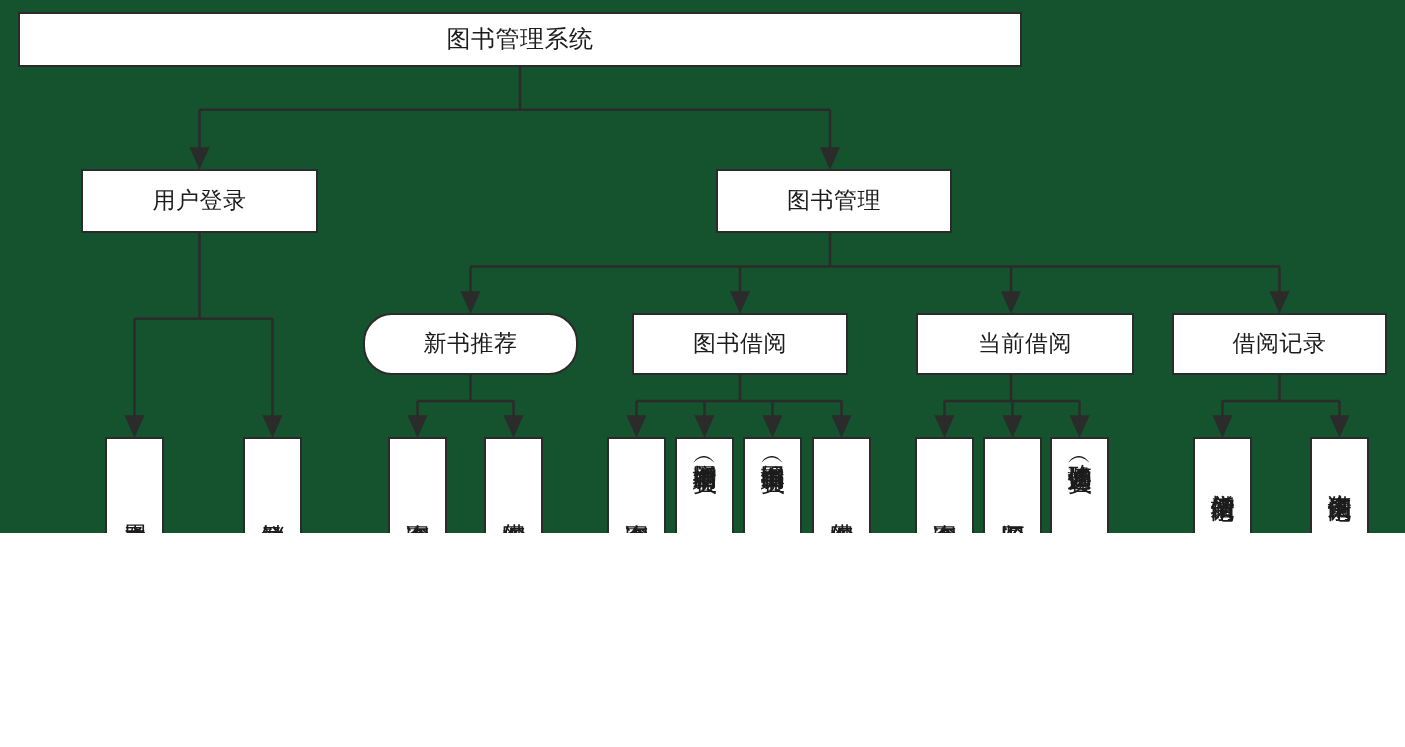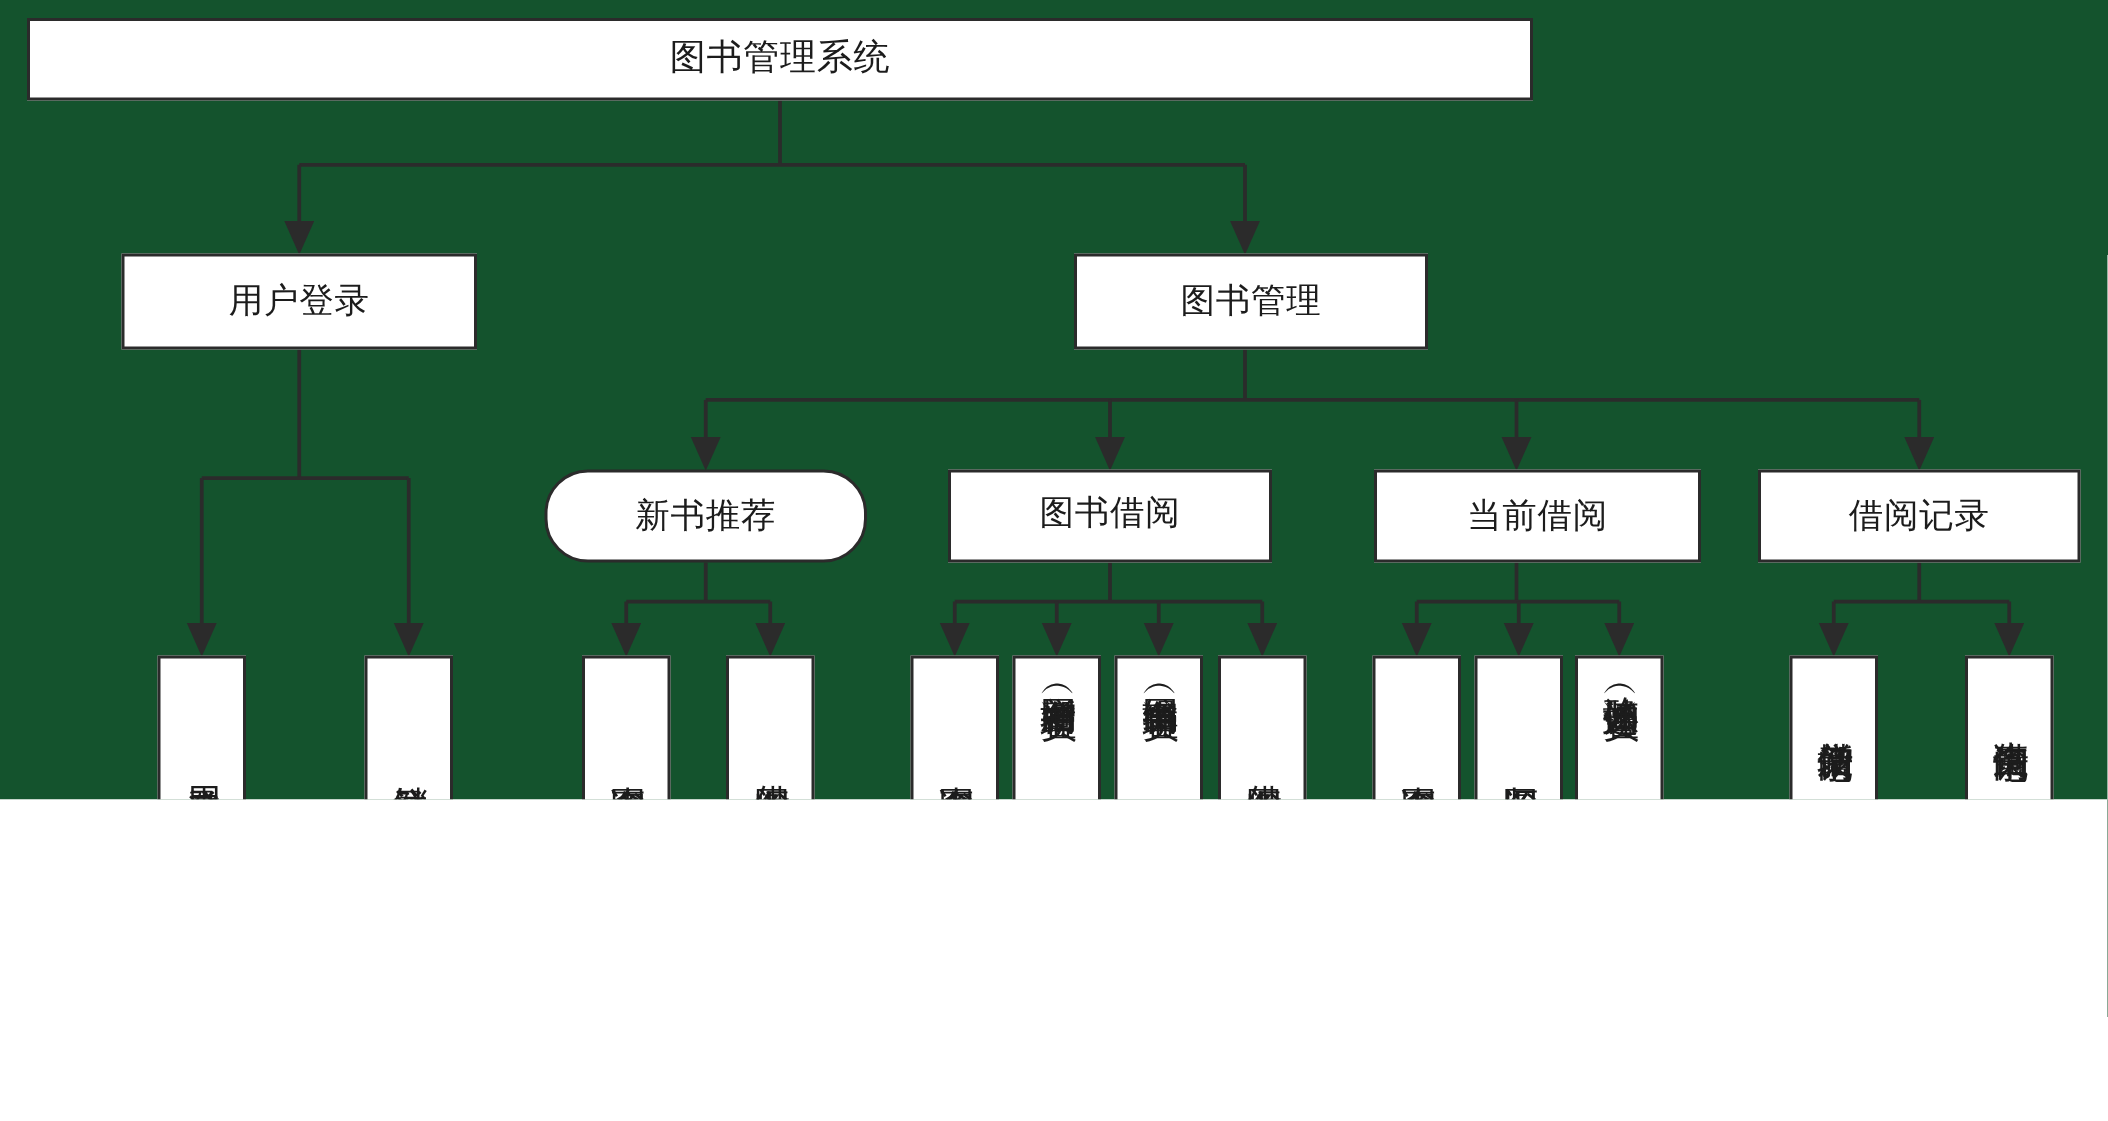--- a/index.html
+++ b/index.html
@@ -119,21 +119,21 @@
       </div>
       <div class="node horizontal" style="left: 81px; top: 169px; width: 237px; height: 64px;">
         <span class="label">用户登录</span>
       </div>
       <div class="node horizontal" style="left: 716px; top: 169px; width: 236px; height: 64px;">
         <span class="label">图书管理</span>
       </div>
       <div class="node horizontal" style="left: 363px; top: 313px; width: 215px; height: 62px; border-radius: 29px;">
         <span class="label">新书推荐</span>
       </div>
-      <div class="node horizontal" style="left: 632px; top: 313px; width: 216px; height: 62px; font-family: Liberation Mono, monospace;">
+      <div class="node horizontal" style="left: 632px; top: 313px; width: 216px; height: 62px;">
         <span class="label">图书借阅</span>
       </div>
       <div class="node horizontal" style="left: 902px; top: 313px; width: 218px; height: 62px; margin-left: 14px;">
         <span class="label">当前借阅</span>
       </div>
       <div class="node horizontal" style="left: 1172px; top: 313px; width: 215px; height: 62px;">
         <span class="label">借阅记录</span>
       </div>
       <div class="node vertical" style="left: 105px; top: 437px; width: 59px; height: 296px;">
         <span class="label" style="margin-top: 66px;">用户登录</span>

